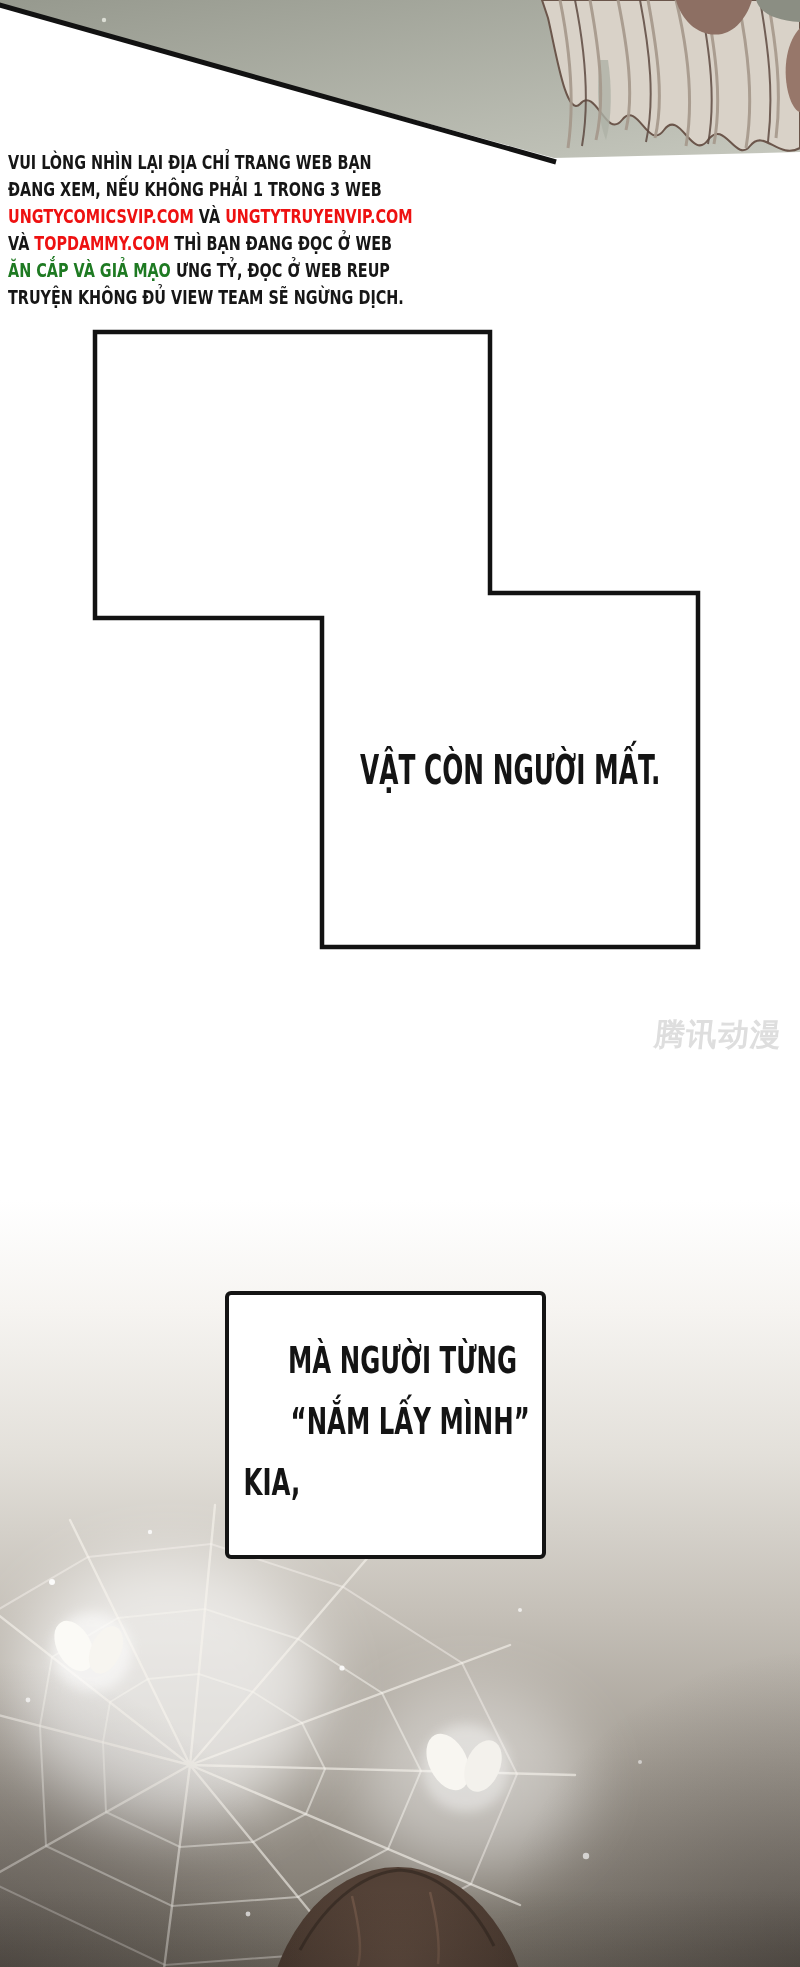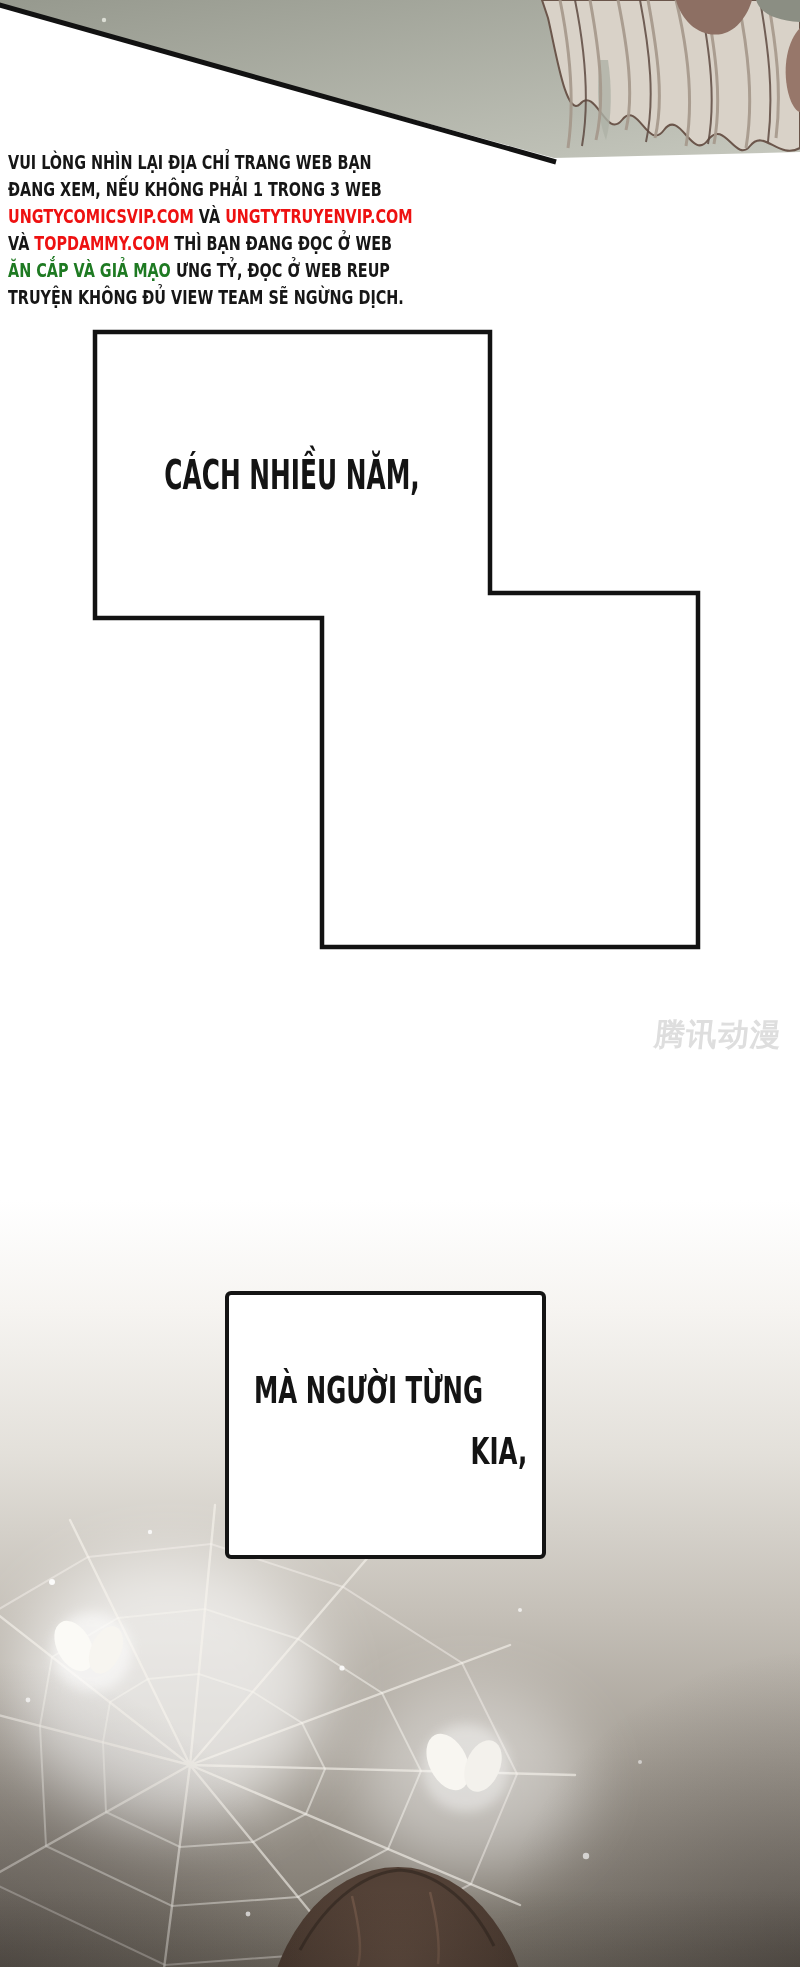--- a/index.html
+++ b/index.html
@@ -51,21 +51,21 @@
   }
   .glow { position:absolute; border-radius:50%; filter:blur(32px); }
   .glow1 { left:14px;  top:1556px; width:310px; height:270px; background:rgba(255,255,255,0.65); }
   .glow2 { left:356px; top:1688px; width:230px; height:185px; background:rgba(255,255,255,0.42); }
   .bottom-art { position:absolute; left:0; top:1150px; }
 
   
   .cap3 {
     position:absolute; left:225px; top:1291px; width:321px; height:268px;
     box-sizing:border-box; background:#ffffff; border:4px solid #141414; border-radius:6px;
-    display:flex; flex-direction:column; align-items:flex-end; justify-content:center;
+    display:flex; flex-direction:column; align-items:flex-start; justify-content:center;
     color:#141414; font-weight:bold;
   }
   .cap3 .line { line-height:54px; text-align:center; }
   .cap3 .stretch {
     display:inline-block; transform:scaleX(0.66); transform-origin:50% 50%;
     white-space:nowrap; font-size:37px;
   }
 </style>
 </head>
 <body>
@@ -115,22 +115,22 @@
     <div class="wline"><span class="seg-red">UNGTYCOMICSVIP.COM</span><span> VÀ </span><span class="seg-red">UNGTYTRUYENVIP.COM</span></div>
     <div class="wline"><span>VÀ </span><span class="seg-red">TOPDAMMY.COM</span><span> THÌ BẠN ĐANG ĐỌC Ở WEB</span></div>
     <div class="wline"><span class="seg-green">ĂN CẮP VÀ GIẢ MẠO</span><span> ƯNG TỶ, ĐỌC Ở WEB REUP</span></div>
     <div class="wline"><span>TRUYỆN KHÔNG ĐỦ VIEW TEAM SẼ NGỪNG DỊCH.</span></div>
   </div>
 
   <svg class="box-outline" width="800" height="1000" viewBox="0 0 800 1000">
     <path d="M95,332 H490 V593 H698 V947 H322 V618 H95 Z" fill="#ffffff" stroke="#121212" stroke-width="4.5"></path>
   </svg>
 
-  <div class="cap cap1">
-    <span class="stretch">CÁCH NHIỀU NĂM,</span>
+  <div class="cap cap2">
+    <span class="stretch">VẬT CÒN NGƯỜI MẤT.</span>
   </div>
 
   <div class="watermark">腾讯动漫</div>
 
   <div class="bottom-bg"></div>
   <div class="glow glow1"></div>
   <div class="glow glow2"></div>
 
   <svg class="bottom-art" width="800" height="817" viewBox="0 1150 800 817">
     <defs>
@@ -188,16 +188,17 @@
       <path d="M430,1892 C438,1924 440,1946 438,1964" stroke="#73594a" stroke-width="2.5" fill="none" opacity="0.8"></path>
     </g>
 
     <circle cx="-20" cy="1990" r="330" fill="url(#vinGrad)"></circle>
     <circle cx="820" cy="1980" r="330" fill="url(#vinGrad)"></circle>
     <rect x="0" y="1890" width="800" height="77" fill="url(#fadeDown)" opacity="0.35"></rect>
   </svg>
 
   <div class="cap3">
     <div class="line"><span class="stretch">MÀ NGƯỜI TỪNG</span></div>
+    <div class="line"><span class="stretch">“NẮM LẤY MÌNH”</span></div>
     <div class="line"><span class="stretch">KIA,</span></div>
   </div>
 
 </div>
 
 </body></html>

